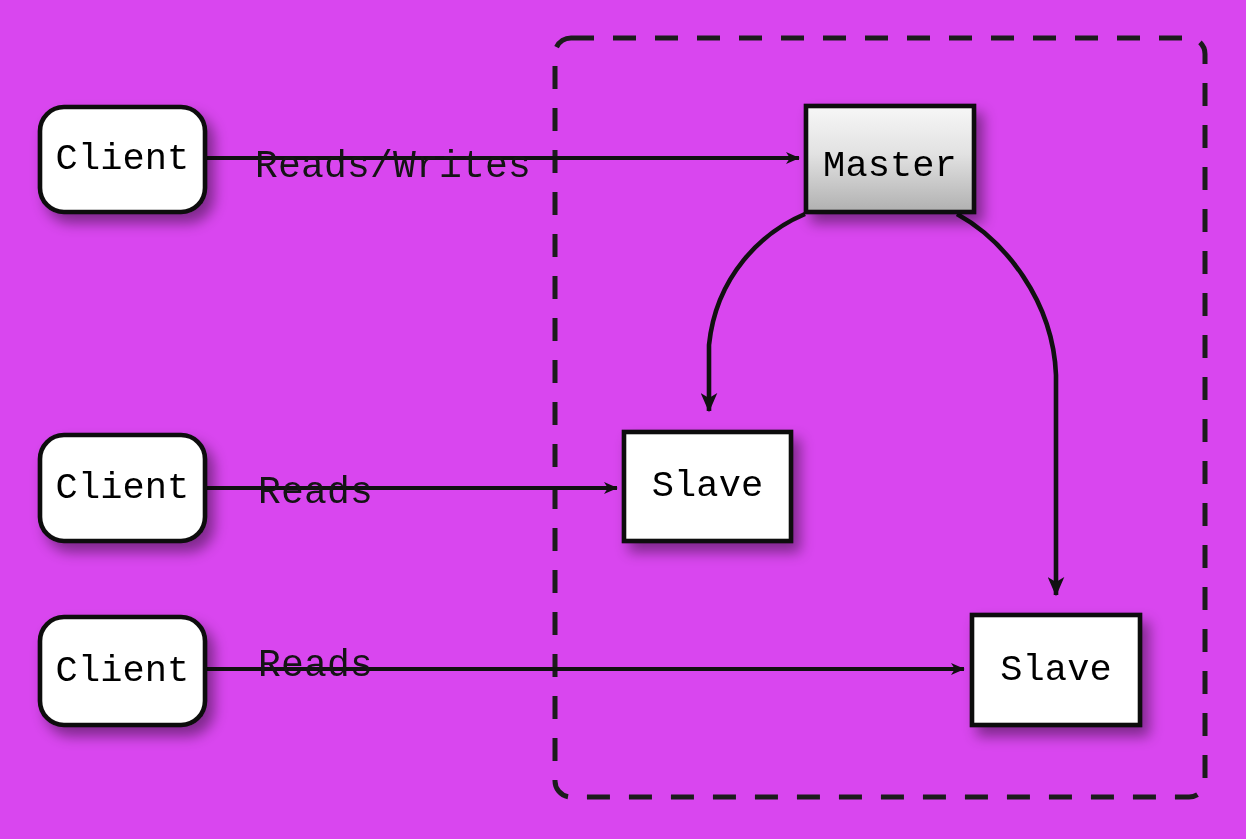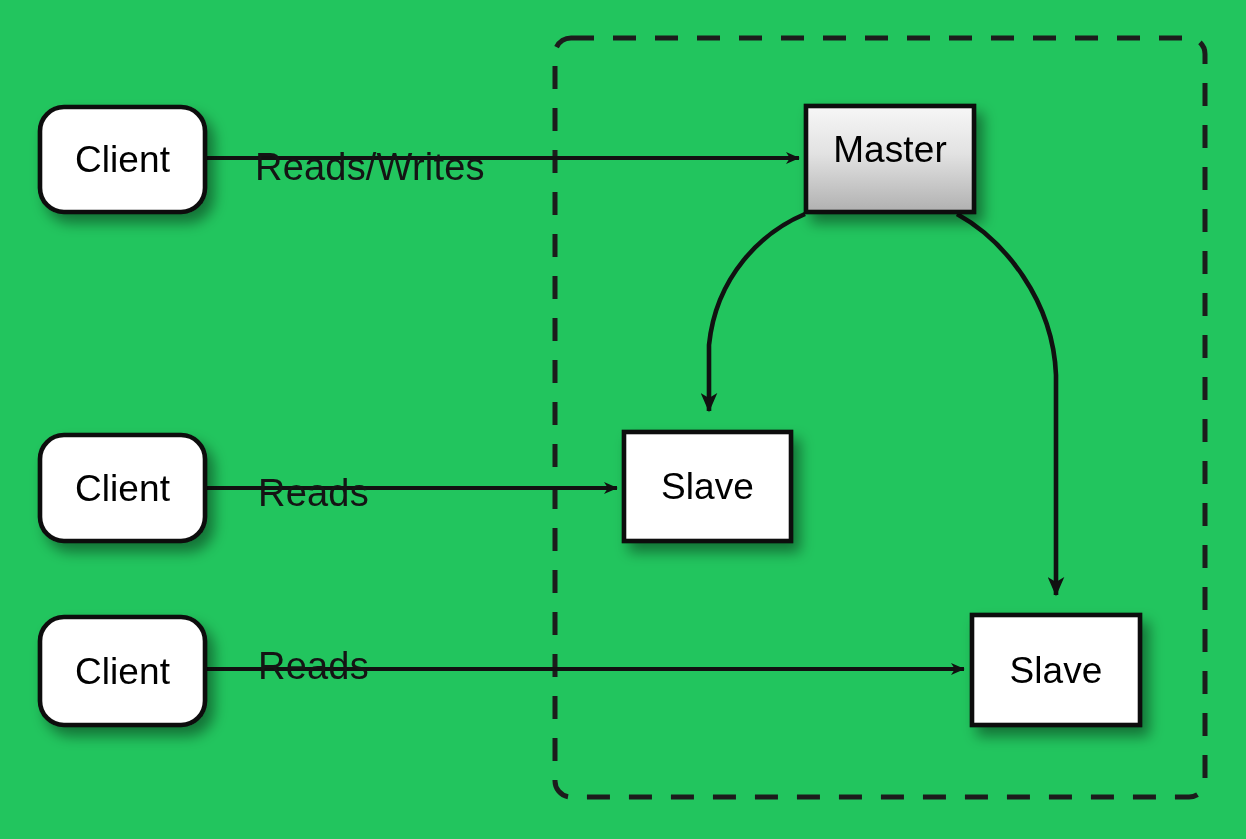--- a/index.html
+++ b/index.html
@@ -1,18 +1,18 @@
 <!DOCTYPE html>
 <html><head>
 <meta charset="utf-8">
 <style>
   html,body{margin:0;padding:0;background:#ffffff;}
   body{width:1246px;height:839px;overflow:hidden;
        font-family:"Liberation Sans","DejaVu Sans",sans-serif;}
-  #stage{position:relative;width:1246px;height:839px;background:#22c55e;}
+  #stage{position:relative;width:1246px;height:839px;background:#d946ef;font-family:Liberation Mono, monospace;}
   #stage svg{position:absolute;left:0;top:0;}
   .node-label{
     position:absolute;display:flex;align-items:center;justify-content:center;
     color:#000;font-size:37px;line-height:1;white-space:nowrap;
     pointer-events:none;letter-spacing:.1px;
   }
   .edge-label{
     position:absolute;color:#141414;font-size:38px;line-height:1;
     white-space:nowrap;pointer-events:none;letter-spacing:.2px;margin-top:44px;
   }
@@ -66,21 +66,21 @@
 
     <g filter="url(#boxShadow)">
       <rect x="624" y="432" width="167" height="109" fill="#ffffff" stroke="#111111" stroke-width="4.6"></rect>
       <rect x="972" y="615" width="168" height="110" fill="#ffffff" stroke="#111111" stroke-width="4.6"></rect>
     </g>
   </svg>
 
   <div class="node-label" style="left:38px;top:105px;width:169px;height:109px;">Client</div>
   <div class="node-label" style="left:38px;top:433px;width:169px;height:110px;">Client</div>
   <div class="node-label" style="left:38px;top:615px;width:169px;height:112px;">Client</div>
-  <div class="node-label" style="left:805px;top:89px;width:170px;height:120px;">Master</div>
+  <div class="node-label" style="left:805px;top:106px;width:170px;height:120px;">Master</div>
   <div class="node-label" style="left:622px;top:430px;width:171px;height:113px;">Slave</div>
   <div class="node-label" style="left:970px;top:613px;width:172px;height:114px;">Slave</div>
 
   <div class="edge-label" style="left:255px;top:104px;">Reads/Writes</div>
   <div class="edge-label" style="left:258px;top:430px;">Reads</div>
   <div class="edge-label" style="left:258px;top:603px;">Reads</div>
 
 </div>
 
 </body></html>

